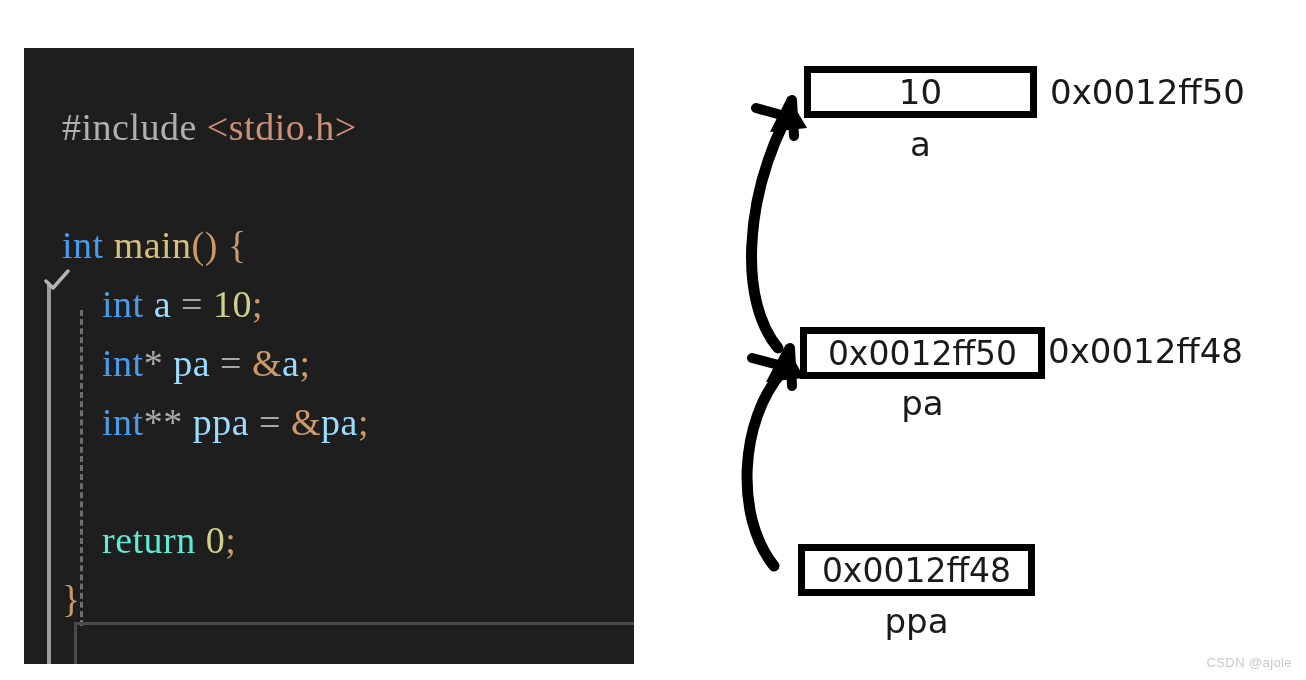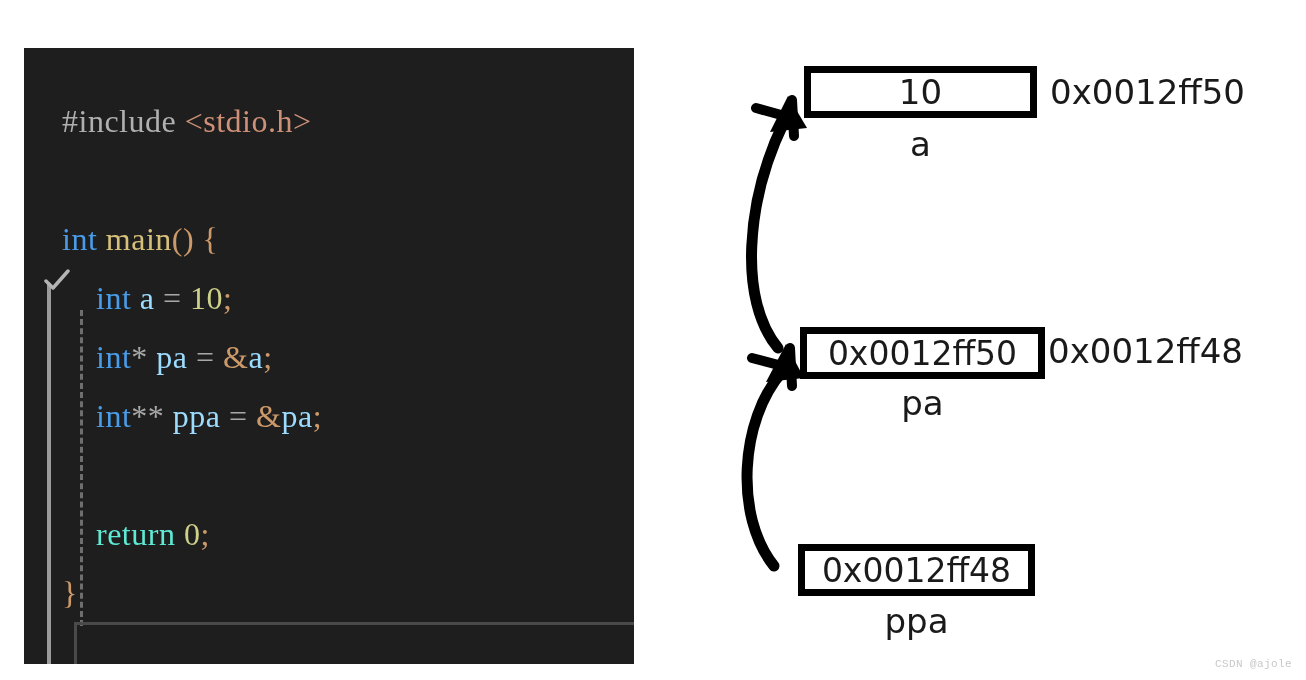--- a/index.html
+++ b/index.html
@@ -66,21 +66,21 @@
     border: 3px solid #4a4a4a;
     border-right: none;
     box-sizing: border-box;
   }
 
   #code-text {
     position: absolute;
     left: 38px;
     top: 12px;
     font-family: "Liberation Serif", "DejaVu Serif", serif;
-    font-size: 32px;
+    font-size: 38px;
     line-height: 59px;
     white-space: pre;
     letter-spacing: 0.5px;
   }
   #code-text .ln { display: block; height: 59px; }
   #code-text .ln.blank { }
 
   
   .t-pre    { color: #b0b0b0; }
   .t-hdr    { color: #ce9178; }
@@ -151,22 +151,22 @@
     position: absolute;
     left: 0; top: 0;
     width: 606px; height: 680px;
     pointer-events: none;
   }
 
   #watermark {
     position: absolute;
     right: 14px;
     bottom: 10px;
-    font-family: Liberation Mono, monospace;
-    font-size: 11px;
+    font-family: Liberation Sans, sans-serif;
+    font-size: 13px;
     color: #c8c8c8;
     letter-spacing: 0.4px;
   }
 </style>
 </head>
 <body>
 
 <div id="code-panel">
 
   <div id="fold-bar"></div>

